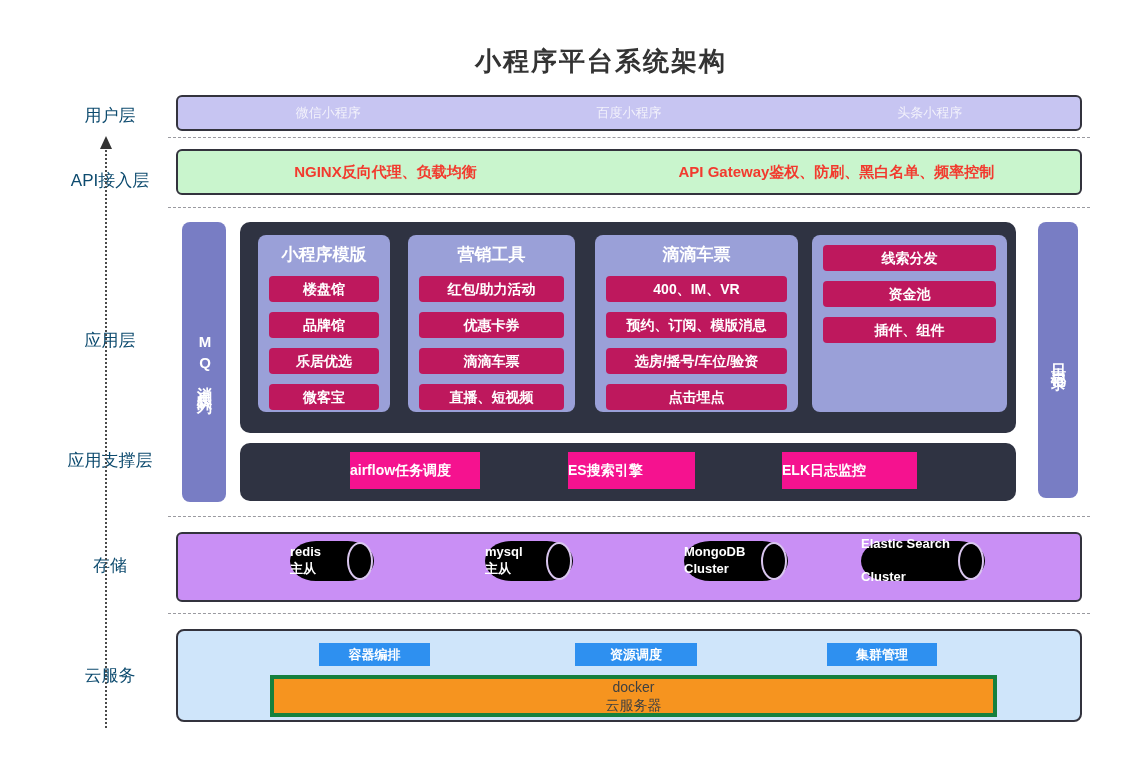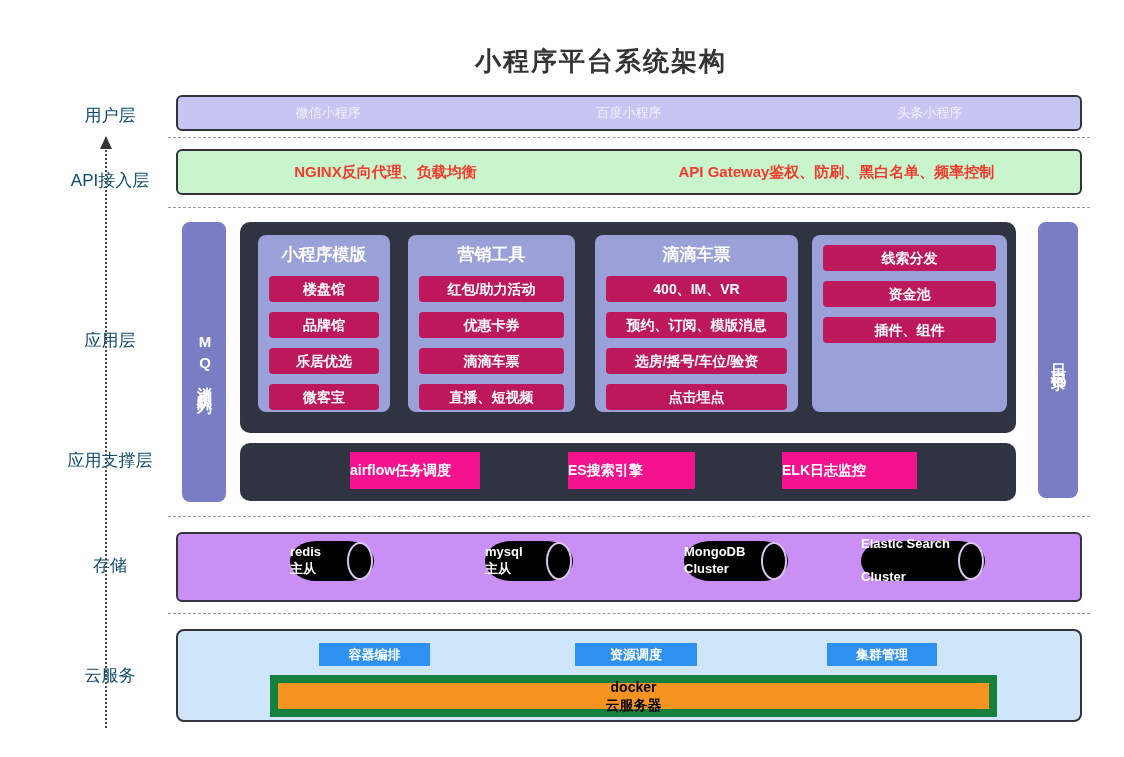--- a/index.html
+++ b/index.html
@@ -56,22 +56,22 @@
     display:flex; flex-direction:column; justify-content:center; align-items:flex-start;
     color:#ffffff; font-weight:700; font-size:13px; line-height:1.3; padding-right:16px; }
   .cyl::after { content:""; position:absolute; right:1px; top:1px; bottom:1px; width:22px;
     border:2px solid #d9c6ee; border-radius:50%; }
 
   
   .cloud-bar { top:629px; height:93px; background:#cfe5fa; border-radius:8px; }
   .blue-btn { position:absolute; top:12px; height:23px; background:#2e90f0;
     color:#ffffff; font-size:13px; font-weight:700; text-align:center; line-height:23px; }
   .docker-bar { position:absolute; left:92px; top:44px; width:727px; height:42px;
-    background:#f6941f; border:8px solid #15803d; display:flex; flex-direction:column;
-    justify-content:center; align-items:center; color:#000000; font-weight:700; font-size:14px; line-height:1.3; }
+    background:#f6941f; border:4px solid #15803d; display:flex; flex-direction:column;
+    justify-content:center; align-items:center; color:#404040; font-weight:400; font-size:14px; line-height:1.3; }
 </style>
 </head>
 <body>
 
 <div class="canvas">
 
   <div class="page-title">小程序平台系统架构</div>
 
   <div class="rail-label" style="top:103px;">用户层</div>
   <div class="rail-label" style="top:168px;">API接入层</div>

